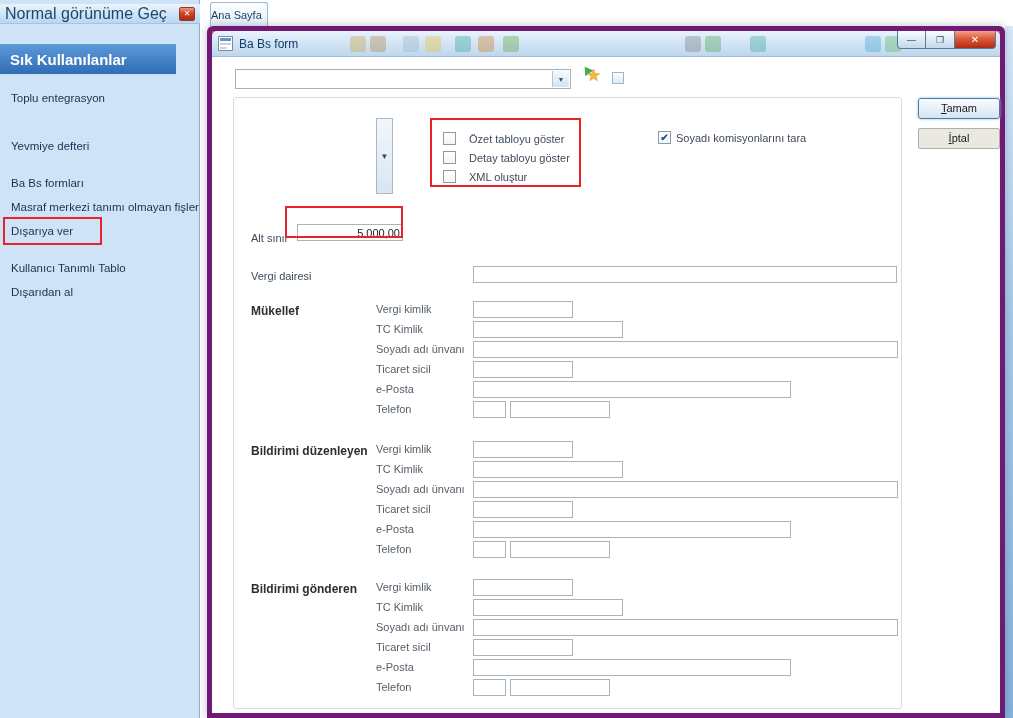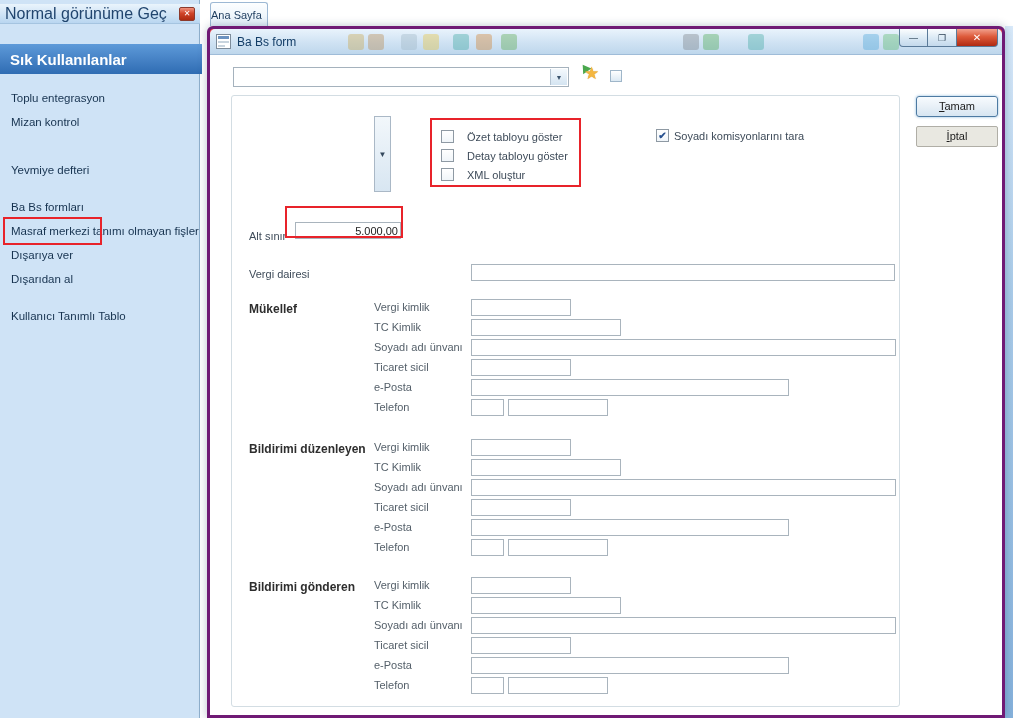--- a/index.html
+++ b/index.html
@@ -10,42 +10,42 @@
   
   .sidebar { position:absolute; left:0; top:0; width:200px; height:718px;
              background:#cfe3f6; border-right:1px solid #8fb0cc; }
   .sidebar-titlebar { position:absolute; left:0; top:4px; width:200px; height:20px;
              background:linear-gradient(#eaf4fc,#b9d6f0); border-bottom:1px solid #a5c4e0;
              display:flex; align-items:center; padding:0 5px; }
   .sidebar-title { font-size:16px; color:#21456e; }
   .sb-close { margin-left:auto; width:16px; height:14px; border:1px solid #8c3a2c; border-radius:2px;
              background:linear-gradient(#f0927d,#cf4428 45%,#ae2a10); color:#fff; font-size:8px;
              display:flex; align-items:center; justify-content:center; cursor:pointer; }
-  .sidebar-header { position:absolute; left:0; top:44px; width:202px; height:30px;
+  .sidebar-header { position:absolute; left:0; top:44px; width:176px; height:30px;
              background:linear-gradient(#5e9ad9,#2f6cb3); color:#ffffff; font-weight:bold;
              font-size:15px; display:flex; align-items:center; padding-left:10px; }
   .sidebar-items { position:absolute; left:0; top:86px; width:200px; }
   .sidebar-item { height:24px; line-height:24px; padding-left:11px; font-size:11.5px;
              color:#16324f; white-space:nowrap; cursor:pointer; }
   .sidebar-item.gap-lg { margin-top:24px; }
   .sidebar-item.gap-sm { margin-top:13px; }
 
   
   .tab { position:absolute; left:210px; top:2px; width:58px; height:24px;
          background:linear-gradient(#fdfeff,#e4f0fa); border:1px solid #9db8d4; border-bottom:none;
          border-radius:3px 3px 0 0; display:flex; align-items:center; justify-content:flex-start;
          font-size:11px; color:#1d3c5e; z-index:5; cursor:pointer; }
 
   
   .right-strip { position:absolute; left:1005px; top:26px; width:8px; height:692px;
          background:linear-gradient(180deg,#d9eafa,#a9cbe9 40%,#86b2dc); z-index:1; }
 
   
   .dialog { position:absolute; left:207px; top:26px; width:798px; height:692px;
-         background:#ef4444; border:3px solid #701a75; border-radius:6px 6px 0 0;
+         background:#ef4444; border:5px solid #701a75; border-radius:6px 6px 0 0;
          box-shadow:0 0 10px rgba(30,60,90,.30); z-index:10; }
   .titlebar { position:relative; height:26px; border-radius:5px 5px 0 0;
          background:linear-gradient(#e9f3fc,#cfe2f3 55%,#bed7ec);
          border-bottom:1px solid #9fbcd8; display:flex; align-items:center; padding-left:6px; }
   .ghosts { position:absolute; inset:0; overflow:hidden; border-radius:5px 5px 0 0; }
   .ghost { position:absolute; top:5px; width:16px; height:16px; border-radius:3px;
          opacity:.38; filter:blur(.6px); }
   .dlg-icon { position:relative; width:15px; height:15px; border:1px solid #7d8c9b; flex:none;
          background:
            linear-gradient(#6b92c0,#6b92c0) 1px 1px/11px 3px no-repeat,
@@ -147,27 +147,26 @@
   <div class="sidebar">
     <div class="sidebar-titlebar">
       <span class="sidebar-title">Normal görünüme Geç</span>
       <span class="sb-close">
           <i style="font-style:normal">✕</i>
         </span>
     </div>
     <div class="sidebar-header">Sık Kullanılanlar</div>
     <div class="sidebar-items">
         <div class="sidebar-item">Toplu entegrasyon</div>
-        <div class="sidebar-item">Mizan kontrol</div>
         <div class="sidebar-item gap-lg">Yevmiye defteri</div>
         <div class="sidebar-item gap-sm">Ba Bs formları</div>
         <div class="sidebar-item">Masraf merkezi tanımı olmayan fişler</div>
         <div class="sidebar-item">Dışarıya ver</div>
+        <div class="sidebar-item gap-sm">Kullanıcı Tanımlı Tablo</div>
         <div class="sidebar-item">Dışarıdan al</div>
-        <div class="sidebar-item gap-sm">Kullanıcı Tanımlı Tablo</div>
       </div>
   </div>
 
   <div class="tab">
     <span>Ana Sayfa</span>
   </div>
 
   <div class="right-strip"></div>
 
   <div class="dialog">

